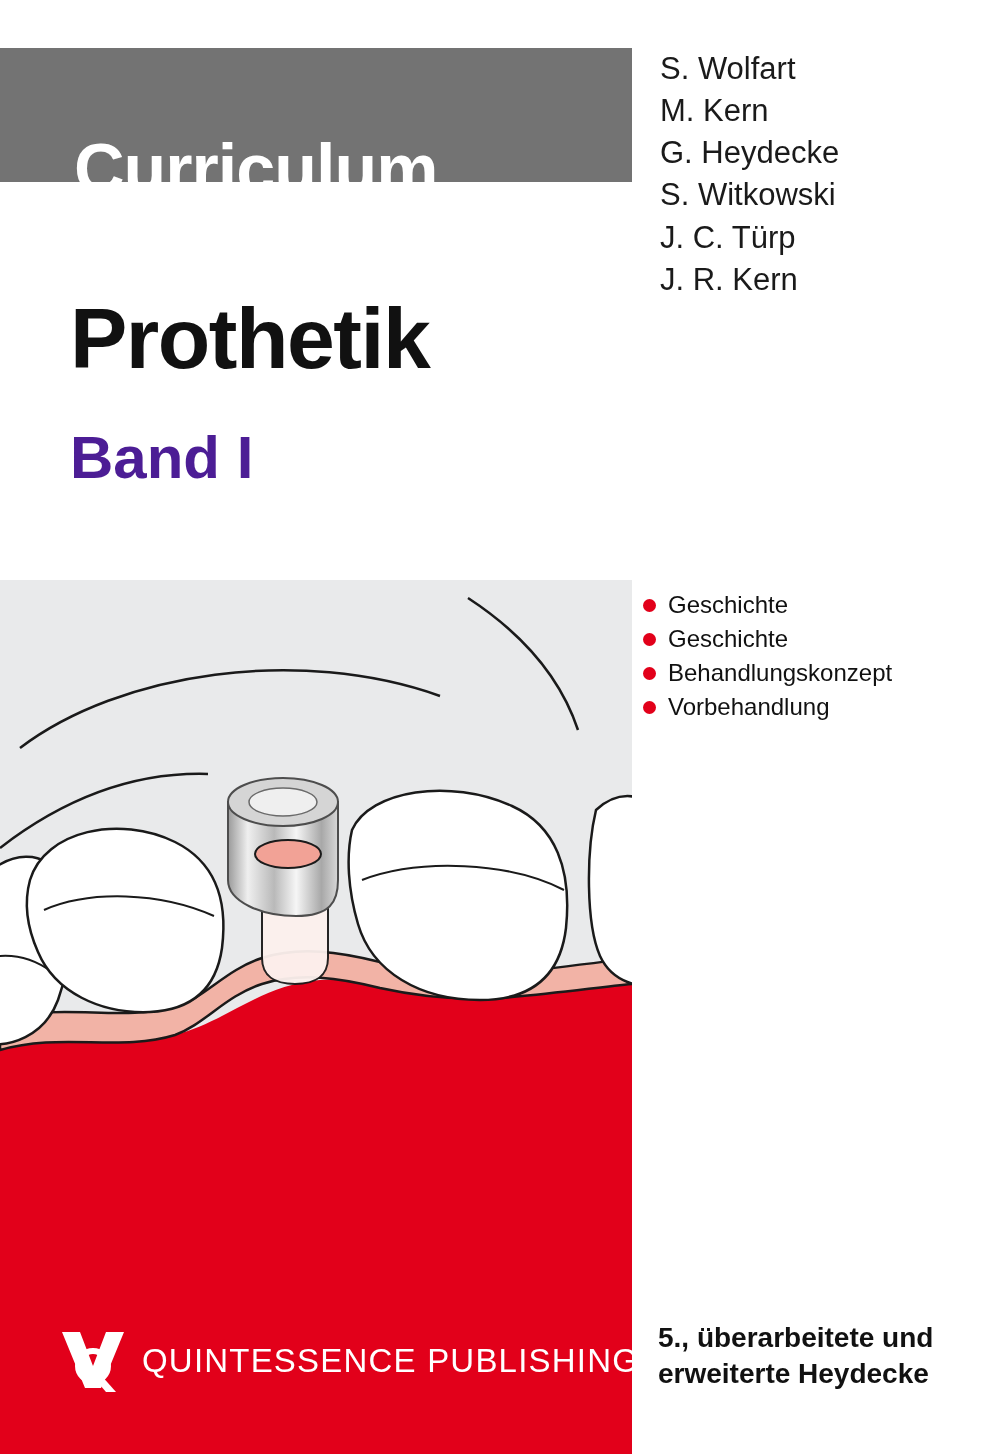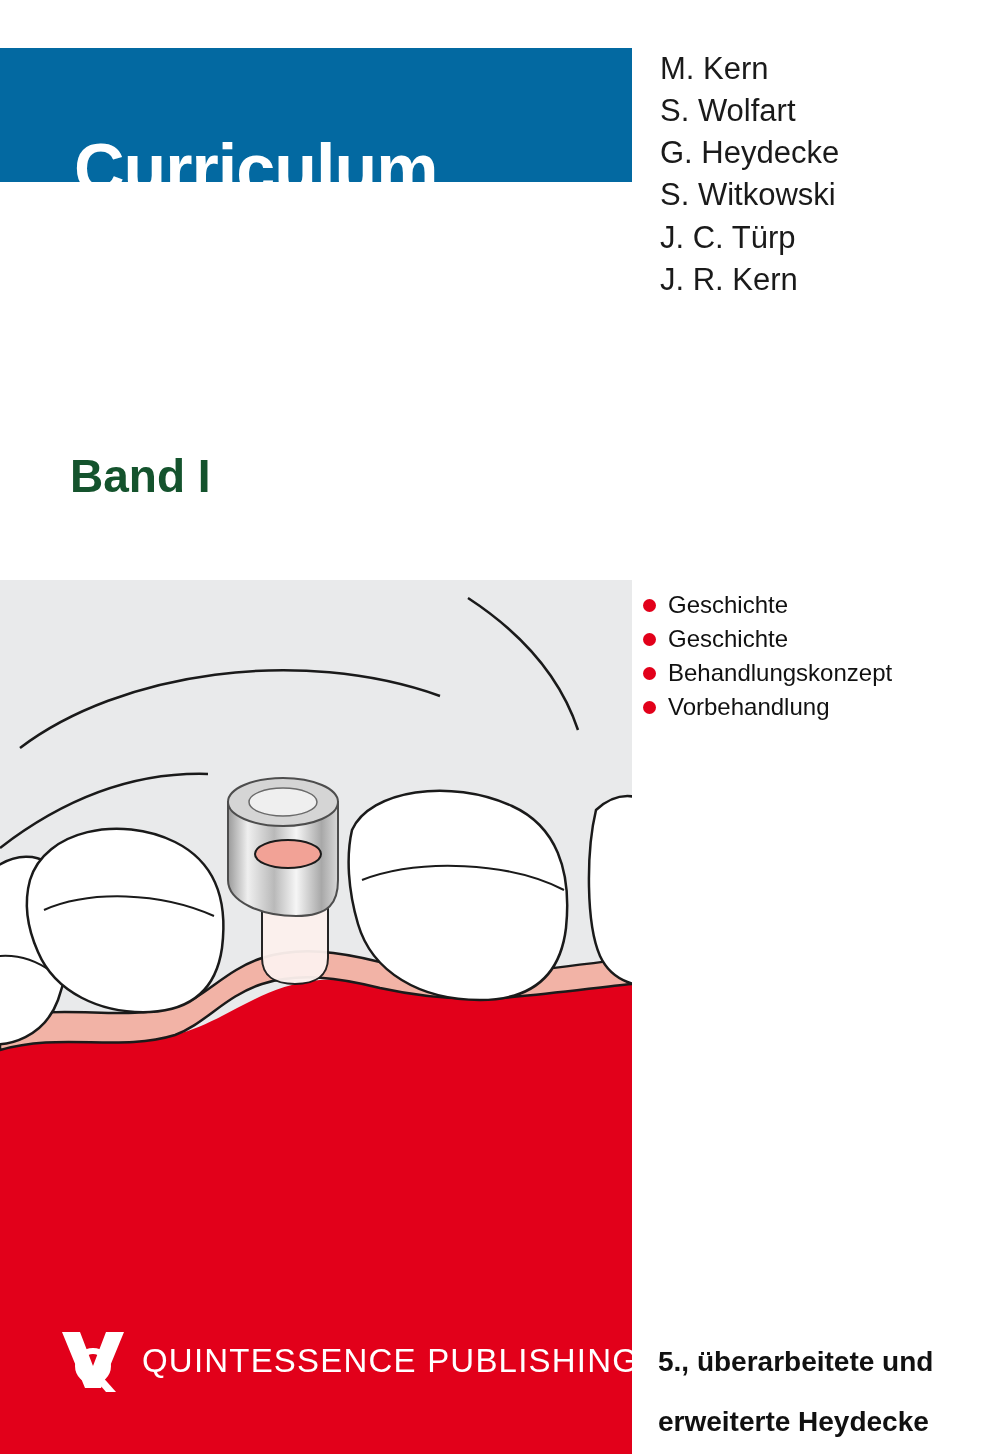--- a/index.html
+++ b/index.html
@@ -18,21 +18,21 @@
     background: #ffffff;
   }
 
   
   .title-band {
     position: absolute;
     left: 0;
     top: 48px;
     width: 632px;
     height: 134px;
-    background: #0369a1;
+    background: #737373;
   }
   .title-band-text {
     position: absolute;
     left: 74px;
     top: 86px;
     color: #ffffff;
     font-size: 70px;
     font-weight: bold;
     letter-spacing: -1px;
     line-height: 1;
@@ -60,24 +60,24 @@
     top: 295px;
     font-size: 86px;
     font-weight: bold;
     color: #111111;
     letter-spacing: -1.5px;
     line-height: 1;
   }
   .subtitle {
     position: absolute;
     left: 70px;
-    top: 453px;
-    font-size: 46px;
-    font-weight: bold;
-    color: #14532d;
+    top: 428px;
+    font-size: 60px;
+    font-weight: bold;
+    color: #4c1d95;
     line-height: 1;
   }
 
   
   .bullets {
     position: absolute;
     left: 643px;
     top: 588px;
     width: 330px;
   }
@@ -141,40 +141,41 @@
   .edition {
     position: absolute;
     left: 658px;
     top: 1320px;
     width: 330px;
     font-size: 28px;
     font-weight: bold;
     color: #111111;
     line-height: 1.3;
   }
-  .edition div { white-space: nowrap; margin-top: 24px; }
+  .edition div { white-space: nowrap; }
 </style>
 </head>
 <body>
 
 <div id="cover">
 
   <div class="title-band">
     <div class="title-band-text">Curriculum</div>
   </div>
 
   <div class="authors">
+    <div class="author">S. Wolfart</div>
     <div class="author">M. Kern</div>
-    <div class="author">S. Wolfart</div>
     <div class="author">G. Heydecke</div>
     <div class="author">S. Witkowski</div>
     <div class="author">J. C. Türp</div>
     <div class="author">J. R. Kern</div>
   </div>
 
+  <div class="main-title">Prothetik</div>
   <div class="subtitle">Band I</div>
 
   <div class="bullets">
     <div class="bullet-row">
       <span class="bullet-dot"></span>
       <span class="bullet-label">Geschichte</span>
     </div>
     <div class="bullet-row">
       <span class="bullet-dot"></span>
       <span class="bullet-label">Geschichte</span>

